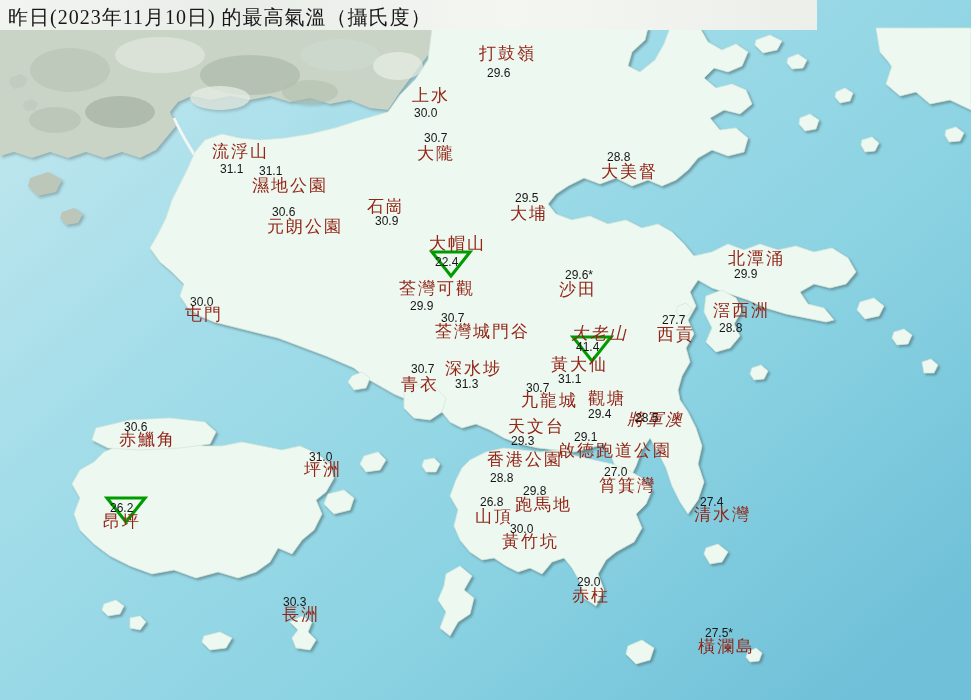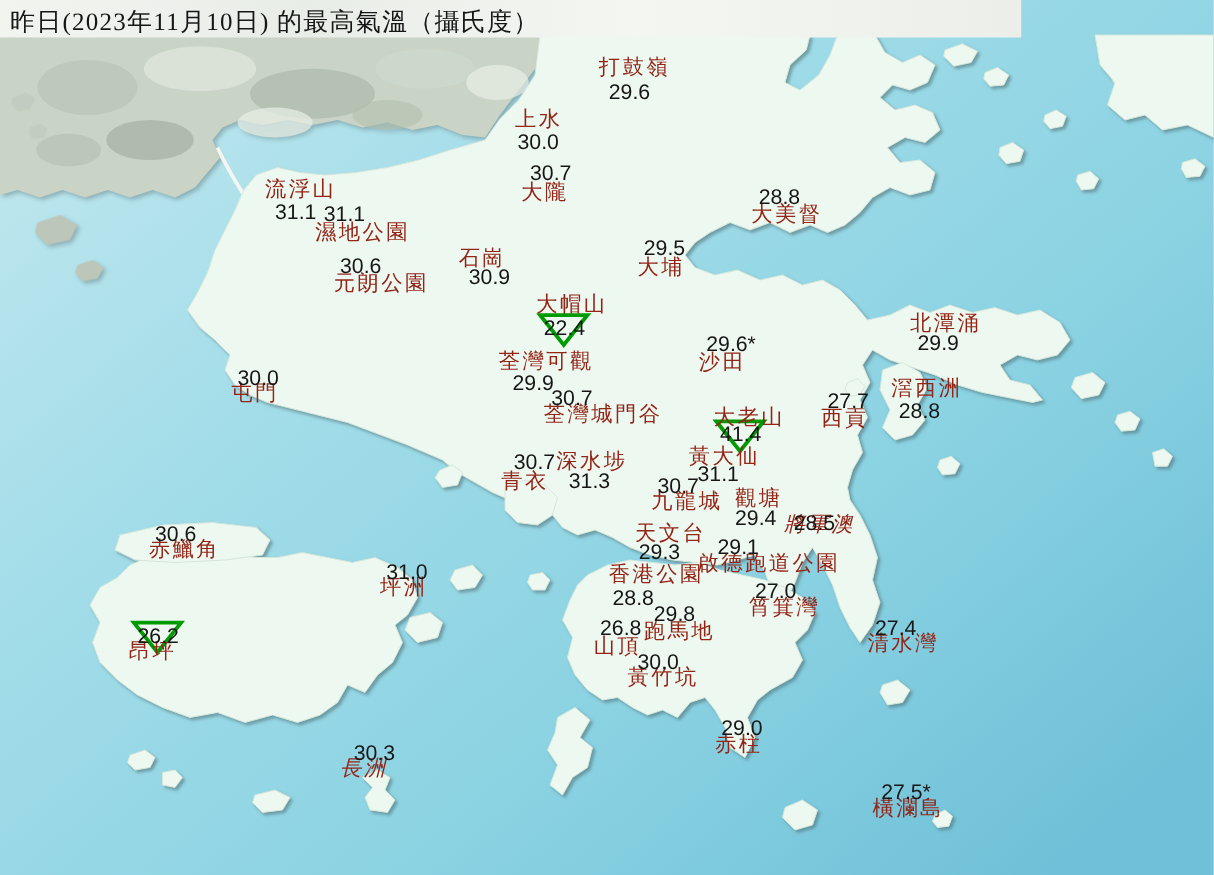--- a/index.html
+++ b/index.html
@@ -21,21 +21,21 @@
   }
   .st-name{
     position:absolute;z-index:5;white-space:nowrap;
     font-family:"Liberation Serif","DejaVu Serif",serif;
     font-size:17px;line-height:18px;letter-spacing:2px;
     color:var(--name-color,#932517);
   }
   .st-value{
     position:absolute;z-index:6;white-space:nowrap;
     font-family:"Liberation Sans","DejaVu Sans",sans-serif;
-    font-size:17px;line-height:17px;letter-spacing:0px;
+    font-size:12px;line-height:17px;letter-spacing:0px;
     color:var(--value-color,#161616);
   }
   .st-marker{position:absolute;z-index:4;}
   #logo{position:absolute;left:840px;top:572px;width:131px;height:128px;z-index:7;}
   #logo-cn{
     position:absolute;left:0;top:95px;width:131px;text-align:center;
     font-size:15px;font-weight:bold;letter-spacing:6px;text-indent:6px;
     color:var(--logo-text-blue,#2473ae);
   }
   #logo-en{
@@ -208,21 +208,21 @@
       <div class="st-value" style="left: 190px; top: 294px;">30.0</div>
       <div class="st-name" style="left: 435px; top: 323px;">荃灣城門谷</div>
       <div class="st-value" style="left: 441px; top: 310px;">30.7</div>
       <div class="st-name" style="left: 401px; top: 343px; margin-top: 33px;">青衣</div>
       <div class="st-value" style="left: 411px; top: 361px;">30.7</div>
       <div class="st-name" style="left: 445px; top: 360px;">深水埗</div>
       <div class="st-value" style="left: 455px; top: 376px;">31.3</div>
       <div class="st-marker" style="left: 570px; top: 334px;"><svg width="44" height="30" viewBox="0 0 44 30">
           <polygon points="3,3 41,3 22,27" fill="none" stroke="#009b00" stroke-width="3"></polygon>
         </svg></div>
-      <div class="st-name" style="left: 571px; top: 325px;">大老山</div>
+      <div class="st-name" style="left: 571px; top: 325px; font-style: italic;">大老山</div>
       <div class="st-value" style="left: 576px; top: 339px;">41.4</div>
       <div class="st-name" style="left: 551px; top: 356px;">黃大仙</div>
       <div class="st-value" style="left: 558px; top: 371px;">31.1</div>
       <div class="st-name" style="left: 521px; top: 392px;">九龍城</div>
       <div class="st-value" style="left: 526px; top: 380px;">30.7</div>
       <div class="st-name" style="left: 588px; top: 390px;">觀塘</div>
       <div class="st-value" style="left: 588px; top: 406px;">29.4</div>
       <div class="st-name" style="left: 508px; top: 418px;">天文台</div>
       <div class="st-value" style="left: 511px; top: 433px;">29.3</div>
       <div class="st-name" style="left: 558px; top: 442px;">啟德跑道公園</div>
@@ -241,21 +241,21 @@
       <div class="st-value" style="left: 510px; top: 521px;">30.0</div>
       <div class="st-name" style="left: 119px; top: 431px; font-family: Liberation Serif, serif;">赤鱲角</div>
       <div class="st-value" style="left: 124px; top: 419px;">30.6</div>
       <div class="st-name" style="left: 304px; top: 461px;">坪洲</div>
       <div class="st-value" style="left: 309px; top: 449px;">31.0</div>
       <div class="st-marker" style="left: 104px; top: 495px;"><svg width="44" height="30" viewBox="0 0 44 30">
           <polygon points="3,3 41,3 22,27" fill="none" stroke="#009b00" stroke-width="3"></polygon>
         </svg></div>
       <div class="st-name" style="left: 103px; top: 514px; font-family: Liberation Mono, monospace;">昂坪</div>
       <div class="st-value" style="left: 110px; top: 500px;">26.2</div>
-      <div class="st-name" style="left: 272px; top: 606px; font-style: italic;">長洲</div>
+      <div class="st-name" style="left: 282px; top: 606px;">長洲</div>
       <div class="st-value" style="left: 283px; top: 594px;">30.3</div>
       <div class="st-name" style="left: 572px; top: 587px;">赤柱</div>
       <div class="st-value" style="left: 577px; top: 574px;">29.0</div>
       <div class="st-name" style="left: 694px; top: 506px;">清水灣</div>
       <div class="st-value" style="left: 700px; top: 494px;">27.4</div>
       <div class="st-name" style="left: 698px; top: 638px;">橫瀾島</div>
       <div class="st-value" style="left: 705px; top: 625px;">27.5*</div>
     </div>
 
 

